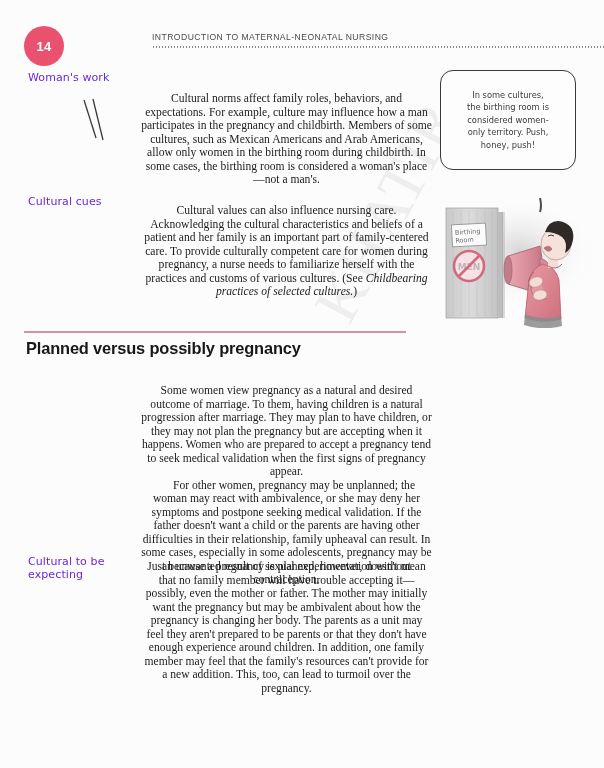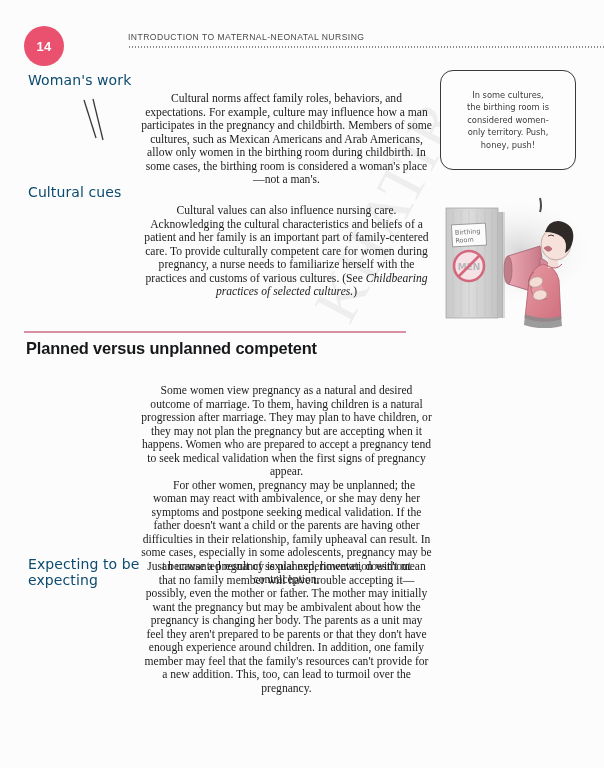--- a/index.html
+++ b/index.html
@@ -31,21 +31,21 @@
     font-family: "Liberation Sans", sans-serif;
     font-size: 13px;
     font-weight: bold;
     display: flex;
     align-items: center;
     justify-content: center;
     letter-spacing: 0.2px;
   }
   .running-head {
     position: absolute;
-    left: 128px; top: 32px;
+    left: 152px; top: 32px;
     right: 0;
   }
   .running-head-text {
     font-family: "Liberation Sans", sans-serif;
     font-size: 8.6px;
     letter-spacing: 0.45px;
     color: #4a4a4a;
     text-transform: uppercase;
     white-space: nowrap;
   }
@@ -57,22 +57,22 @@
     background-repeat: repeat-x;
     background-position: 0 center;
   }
 
   
   .sidehead {
     position: absolute;
     left: 28px;
     width: 112px;
     font-family: "DejaVu Sans", sans-serif;
-    font-size: 14px;
-    color: #0c4a6e;
+    font-size: 11px;
+    color: #6d28d9;
     letter-spacing: 0.1px;
     line-height: 1.15;
   }
   .body-col {
     position: absolute;
     left: 141px;
     width: 291px;
     font-family: "Liberation Serif", serif;
     font-size: 11.6px;
     line-height: 13.5px;
@@ -166,34 +166,34 @@
   <div class="running-head">
     <div class="running-head-text">INTRODUCTION TO MATERNAL-NEONATAL NURSING</div>
     <div class="dotted-rule"></div>
   </div>
 
   <div class="sidehead" style="top:72px;">Woman's work</div>
   <div class="body-col" style="top:92px;">
     <p>Cultural norms affect family roles, behaviors, and expectations. For example, culture may influence how a man participates in the pregnancy and childbirth. Members of some cultures, such as Mexican Americans and Arab Americans, allow only women in the birthing room during childbirth. In some cases, the birthing room is considered a woman's place—not a man's.</p>
   </div>
 
-  <div class="sidehead" style="top:184px;">Cultural cues</div>
+  <div class="sidehead" style="top:196px;">Cultural cues</div>
   <div class="body-col" style="top:204px;">
     <p><span>Cultural values can also influence nursing care. Acknowledging the cultural characteristics and beliefs of a patient and her family is an important part of family-centered care. To provide culturally competent care for women during pregnancy, a nurse needs to familiarize herself with the practices and customs of various cultures. (See </span><em>Childbearing practices of selected cultures.</em><span>)</span></p>
   </div>
 
   <div class="section-rule" style="top:331px;"></div>
-  <div class="section-title" style="top:339px;">Planned versus unplanned competent</div>
+  <div class="section-title" style="top:339px;">Planned versus possibly pregnancy</div>
 
   <div class="body-col" style="top:384px;">
     <p>Some women view pregnancy as a natural and desired outcome of marriage. To them, having children is a natural progression after marriage. They may plan to have children, or they may not plan the pregnancy but are accepting when it happens. Women who are prepared to accept a pregnancy tend to seek medical validation when the first signs of pregnancy appear.</p>
     <p class="indent">For other women, pregnancy may be unplanned; the woman may react with ambivalence, or she may deny her symptoms and postpone seeking medical validation. If the father doesn't want a child or the parents are having other difficulties in their relationship, family upheaval can result. In some cases, especially in some adolescents, pregnancy may be an unwanted result of sexual experimentation without contraception.</p>
   </div>
 
-  <div class="sidehead" style="top:556px; width:128px;">Expecting to be expecting</div>
+  <div class="sidehead" style="top:556px; width:128px;">Cultural to be expecting</div>
   <div class="body-col" style="top:560px;">
     <p>Just because a pregnancy is planned, however, doesn't mean that no family member will have trouble accepting it—possibly, even the mother or father. The mother may initially want the pregnancy but may be ambivalent about how the pregnancy is changing her body. The parents as a unit may feel they aren't prepared to be parents or that they don't have enough experience around children. In addition, one family member may feel that the family's resources can't provide for a new addition. This, too, can lead to turmoil over the pregnancy.</p>
   </div>
 
   <div class="balloon-wrap">
     <div class="balloon">
       <div class="balloon-text">In some cultures,
 the birthing room is
 considered women-
 only territory. Push,

